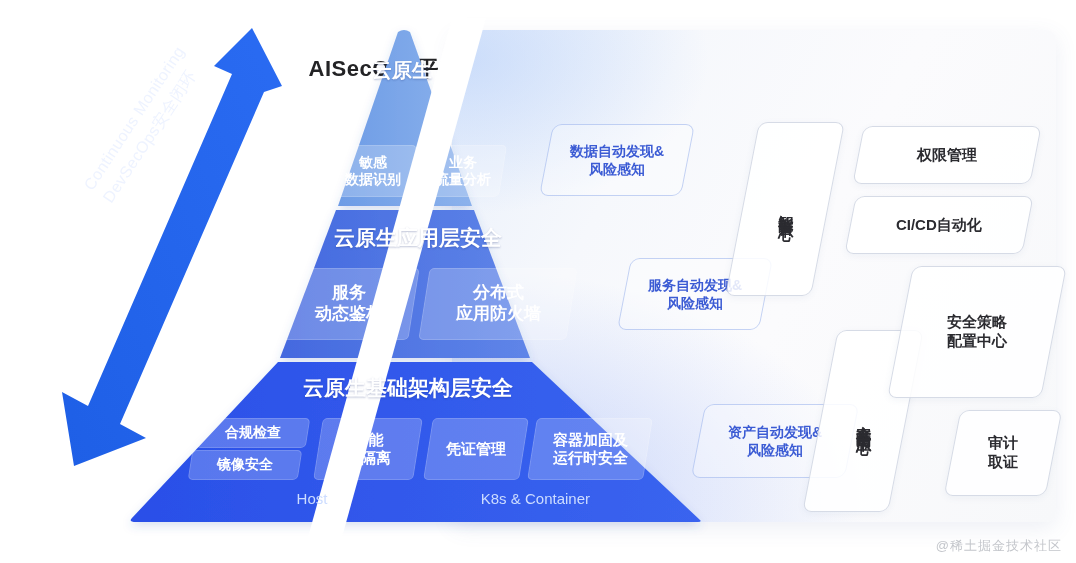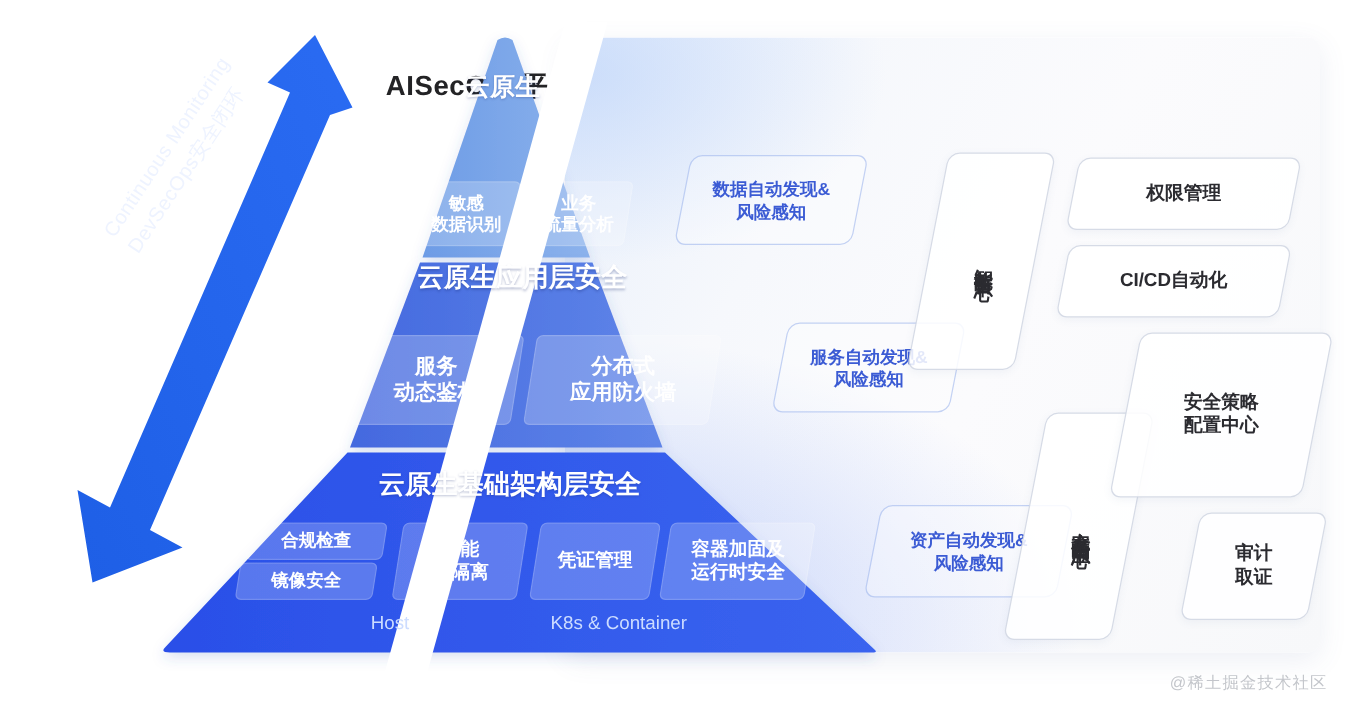--- a/index.html
+++ b/index.html
@@ -53,21 +53,21 @@
   .tierlabel{
     position:absolute;
     color:#ffffff;
     font-weight:700;
     text-align:center;
     z-index:7;
     text-shadow:0 1px 2px rgba(20,40,110,.28);
     line-height:1.22;
   }
   .t1-label{left:312px;top:58px;width:180px;font-size:20px;}
-  .t2-label{left:268px;top:210px;width:300px;font-size:21px;}
+  .t2-label{left:268px;top:225px;width:300px;font-size:21px;}
   .t3-label{left:188px;top:375px;width:440px;font-size:21px;}
 
   .chip{
     position:absolute;
     z-index:7;
     display:flex;align-items:center;justify-content:center;
     text-align:center;
     color:#ffffff;
     font-weight:700;
     line-height:1.22;
@@ -90,21 +90,21 @@
   .c-t3c{left:318px;top:418px;width:100px;height:62px;font-size:15px;}
   .c-t3d{left:428px;top:418px;width:96px;height:62px;font-size:15px;}
   .c-t3e{left:532px;top:418px;width:116px;height:62px;font-size:15px;}
 
   .footlabel{
     position:absolute;z-index:7;
     color:#ccdcff;font-size:15px;font-weight:400;
     text-align:center;
   }
   .f-host{left:262px;top:490px;width:100px;}
-  .f-k8s{left:400px;top:490px;width:190px;}
+  .f-k8s{left:400px;top:490px;width:190px;text-align:right;}
 
   
   .arrow-wrap{position:absolute;left:20px;top:10px;width:330px;height:490px;z-index:8;}
   .arrow-text{
     position:absolute;
     left:58px;top:172px;
     width:300px;
     transform:rotate(-56.5deg);
     transform-origin:left top;
     color:#eef3ff;

